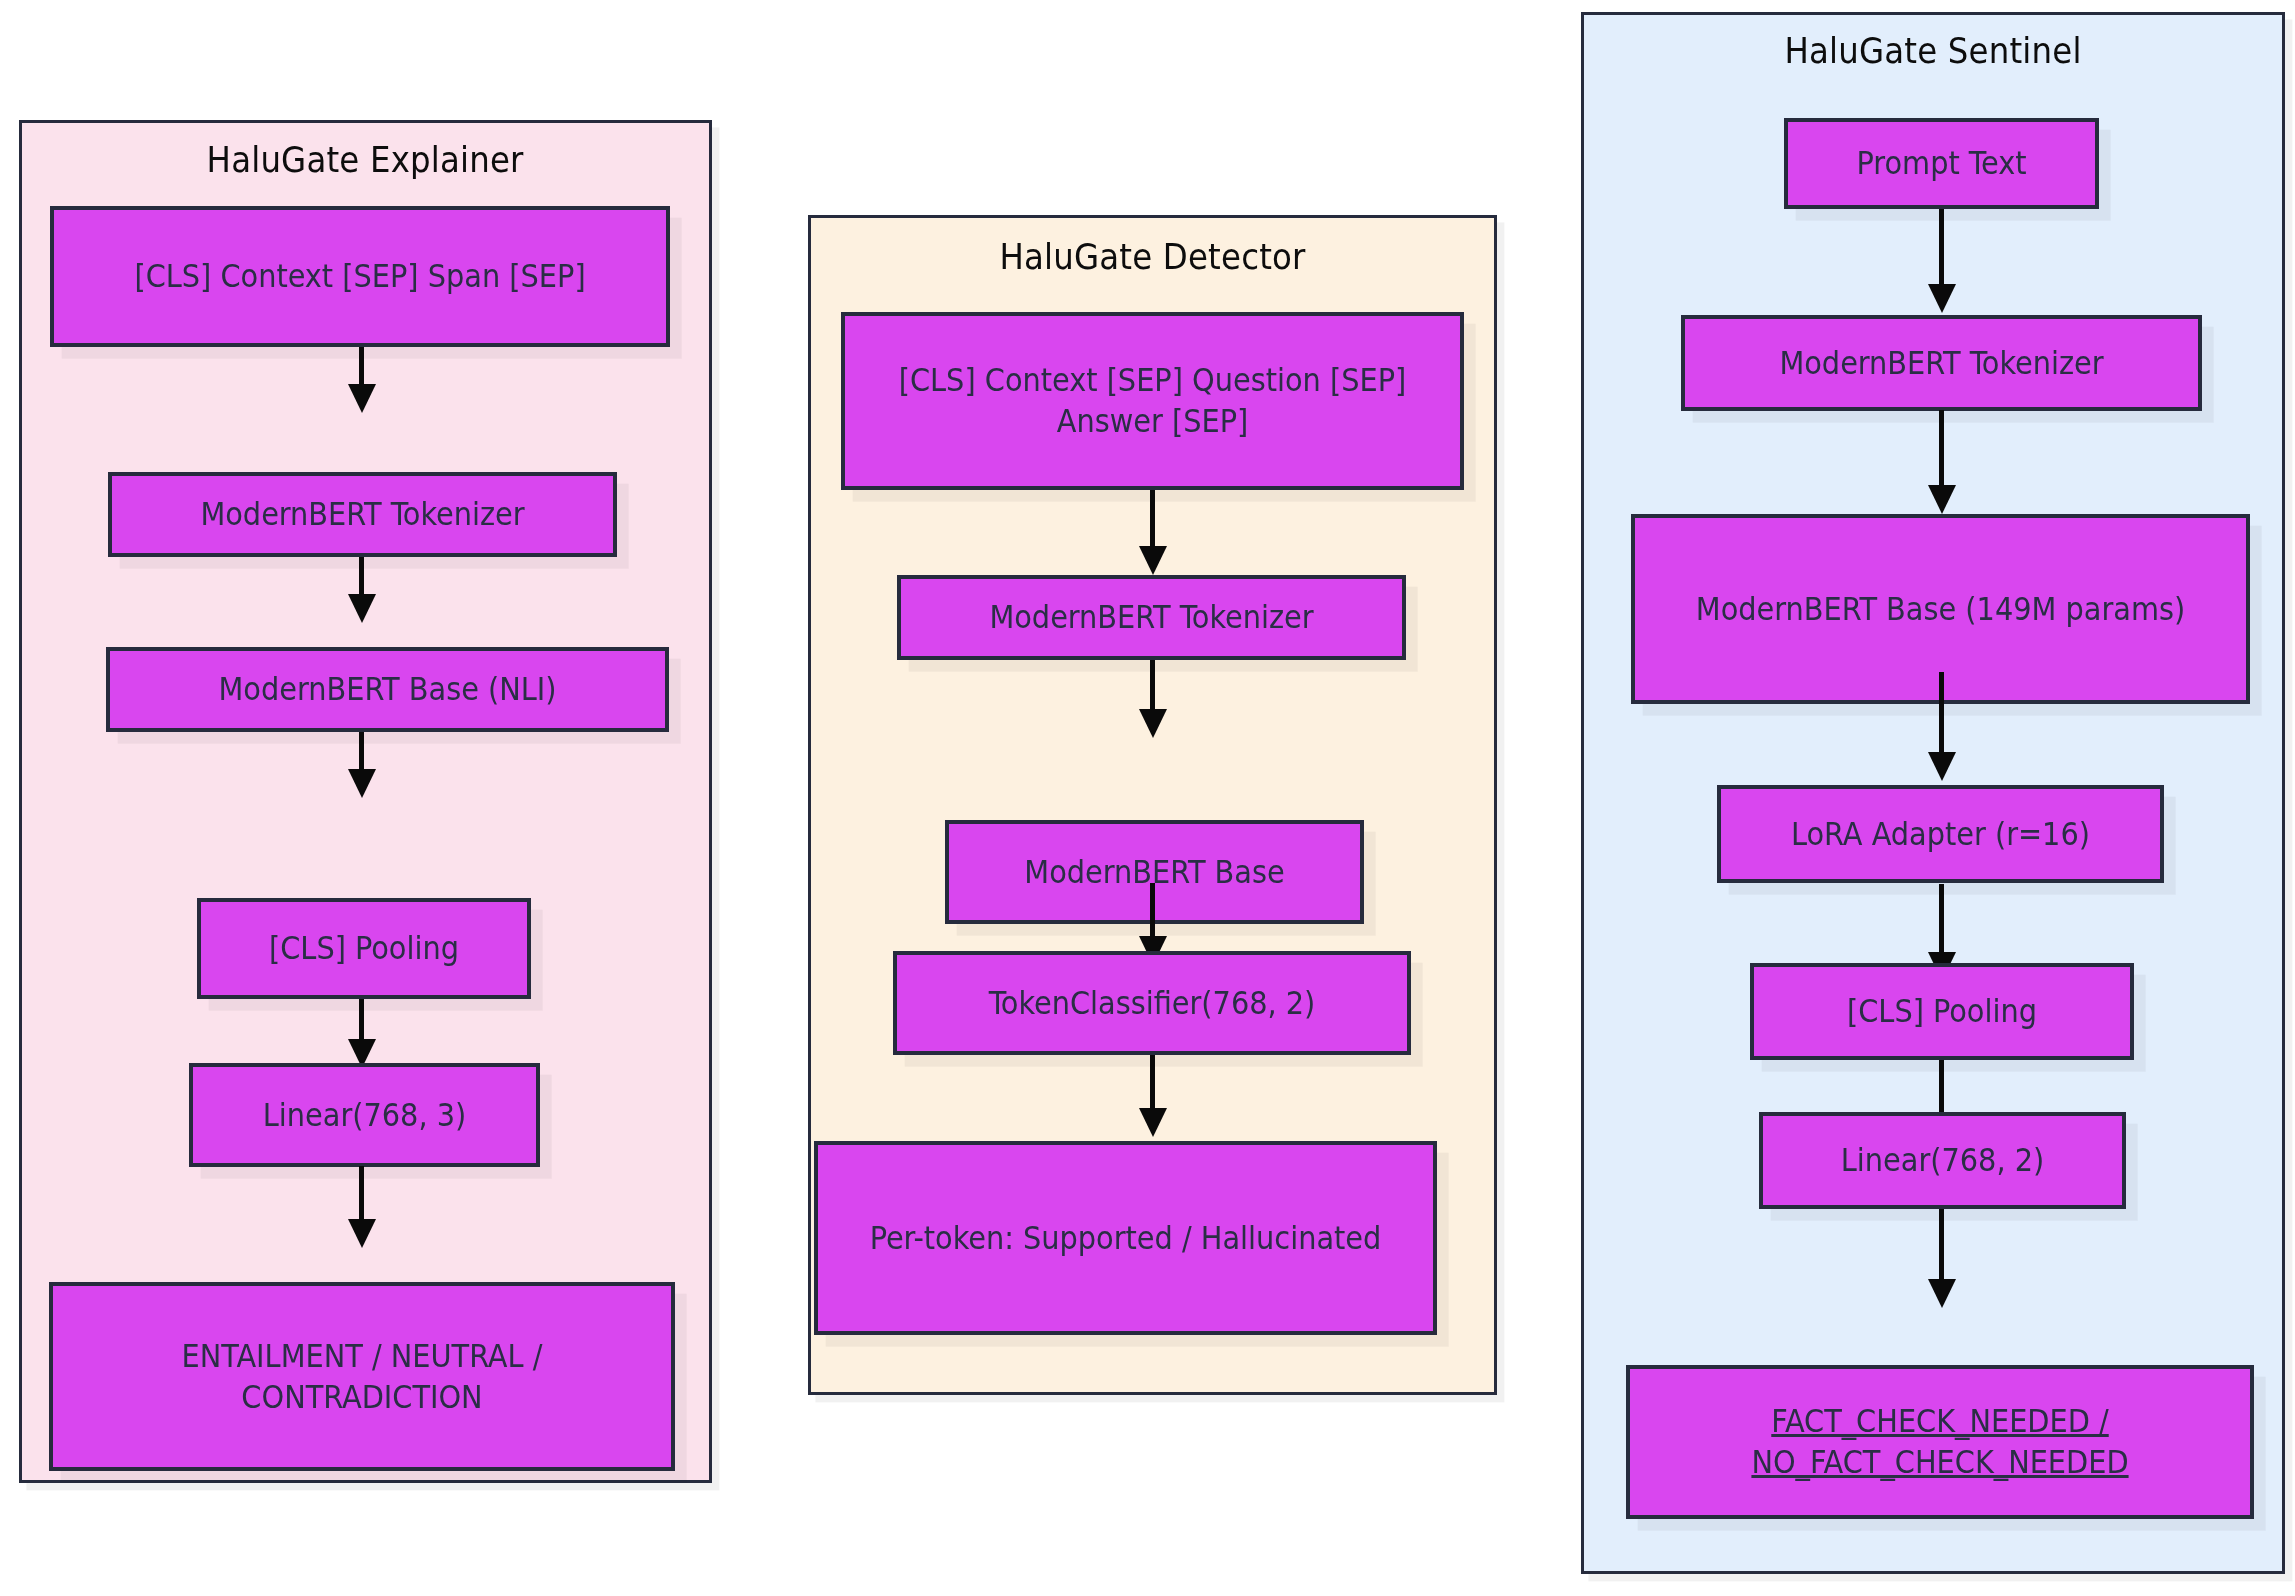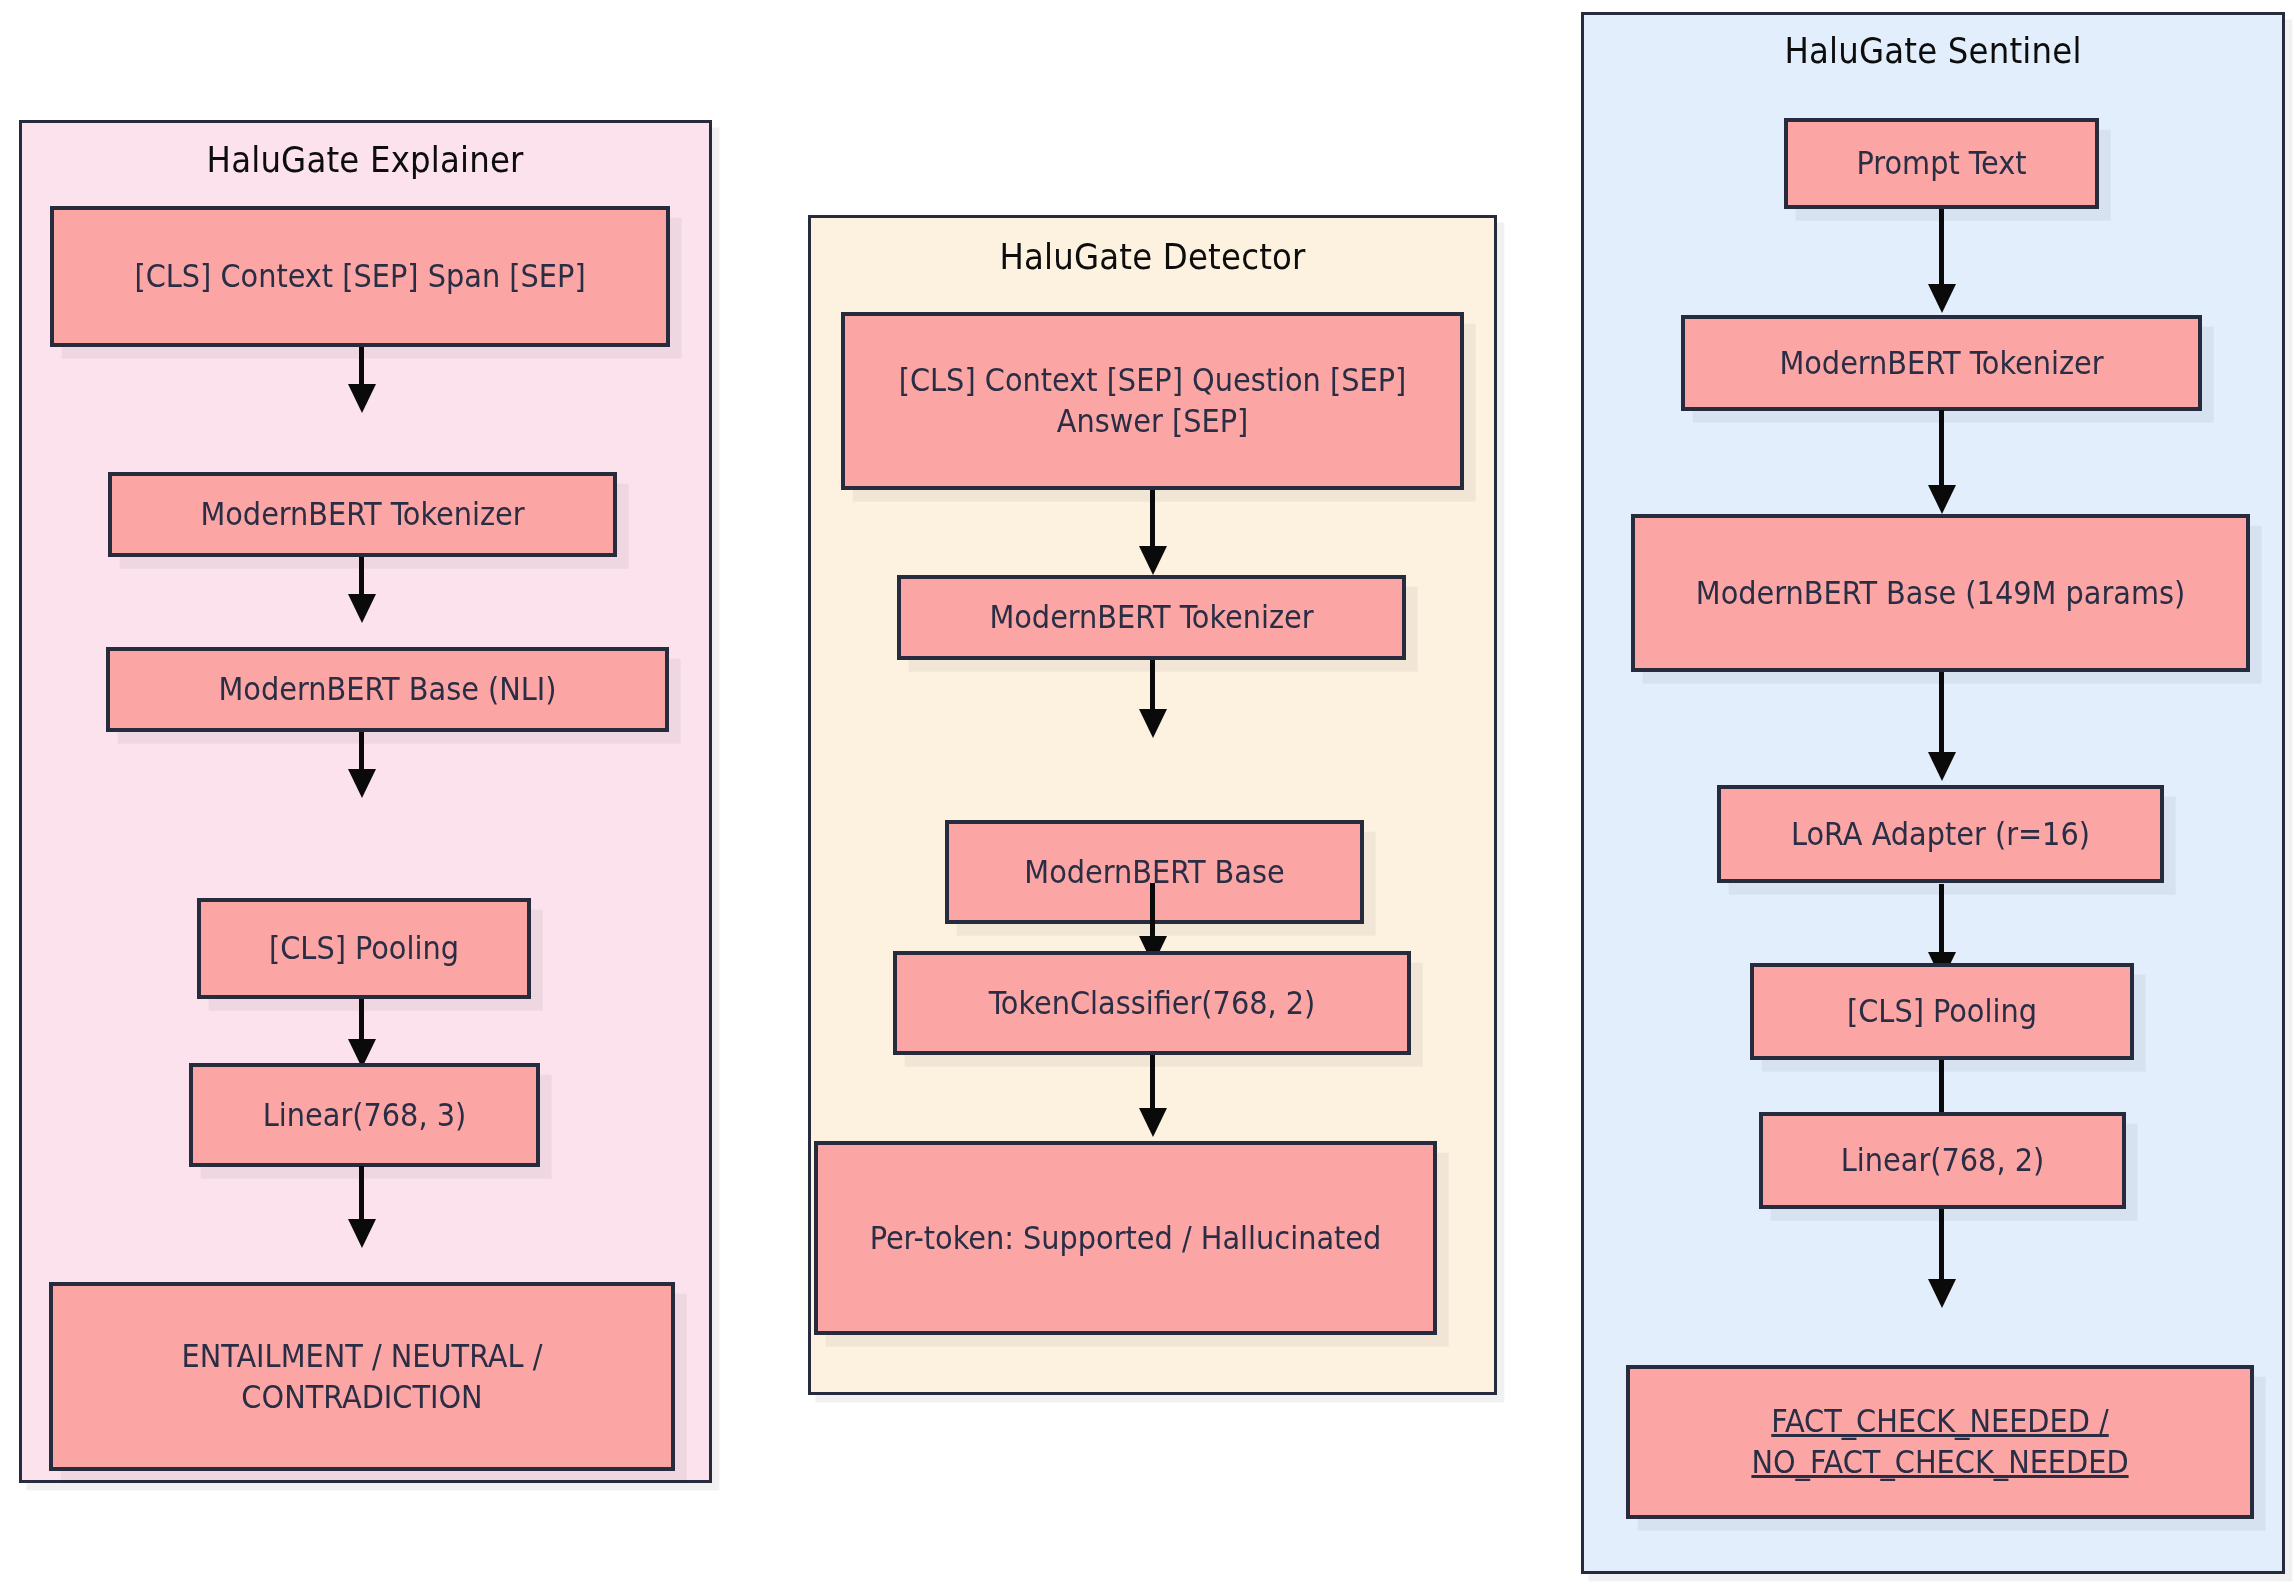--- a/index.html
+++ b/index.html
@@ -27,21 +27,21 @@
     font-stretch:condensed;
   }
 
   #cluster-explainer{left:18.6px;top:120px;width:693px;height:1363px;background:#fbe2ec;}
   #cluster-detector {left:808px;top:215px;width:689px;height:1180px;background:#fdf1e0;}
   #cluster-sentinel {left:1581px;top:11.7px; width:704px;height:1562px;background:#e2eefc;}
 
   
   .node{
     position:absolute;
-    background:#fca5a5;
+    background:#d946ef;
     border:4.8px solid #262b3d;
     box-sizing:border-box;
     display:flex;align-items:center;justify-content:center;
     text-align:center;
     color:#2a2e45;
     font-size:32px;
     line-height:1.28;
     font-stretch:condensed;
     box-shadow:11.7px 11.7px 0 rgba(30,30,40,0.055);
     padding:0 7.4px;
@@ -169,21 +169,21 @@
   </div>
 
   <div class="node" style="left:1681px;top:315px;width:521px;height:96px;">
     <span>ModernBERT Tokenizer</span>
   </div>
   <div class="arrow" style="left:1920px;top:410px;width:43px;height:104px;">
     <div class="shaft" style="height:75px;"></div>
       <div class="head"></div>
   </div>
 
-  <div class="node" style="left:1631px;top:514px;width:619px;height:158px;justify-content:center;">
+  <div class="node" style="left:1631px;top:514px;width:619px;height:190px;justify-content:center;">
     <span>ModernBERT Base (149M params)</span>
   </div>
   <div class="arrow" style="left:1920px;top:672px;width:43px;height:109px;">
     <div class="shaft" style="height:81px;"></div>
       <div class="head"></div>
   </div>
 
   <div class="node" style="left:1717px;top:785px;width:447px;height:98px;">
     <span>LoRA Adapter (r=16)</span>
   </div>

